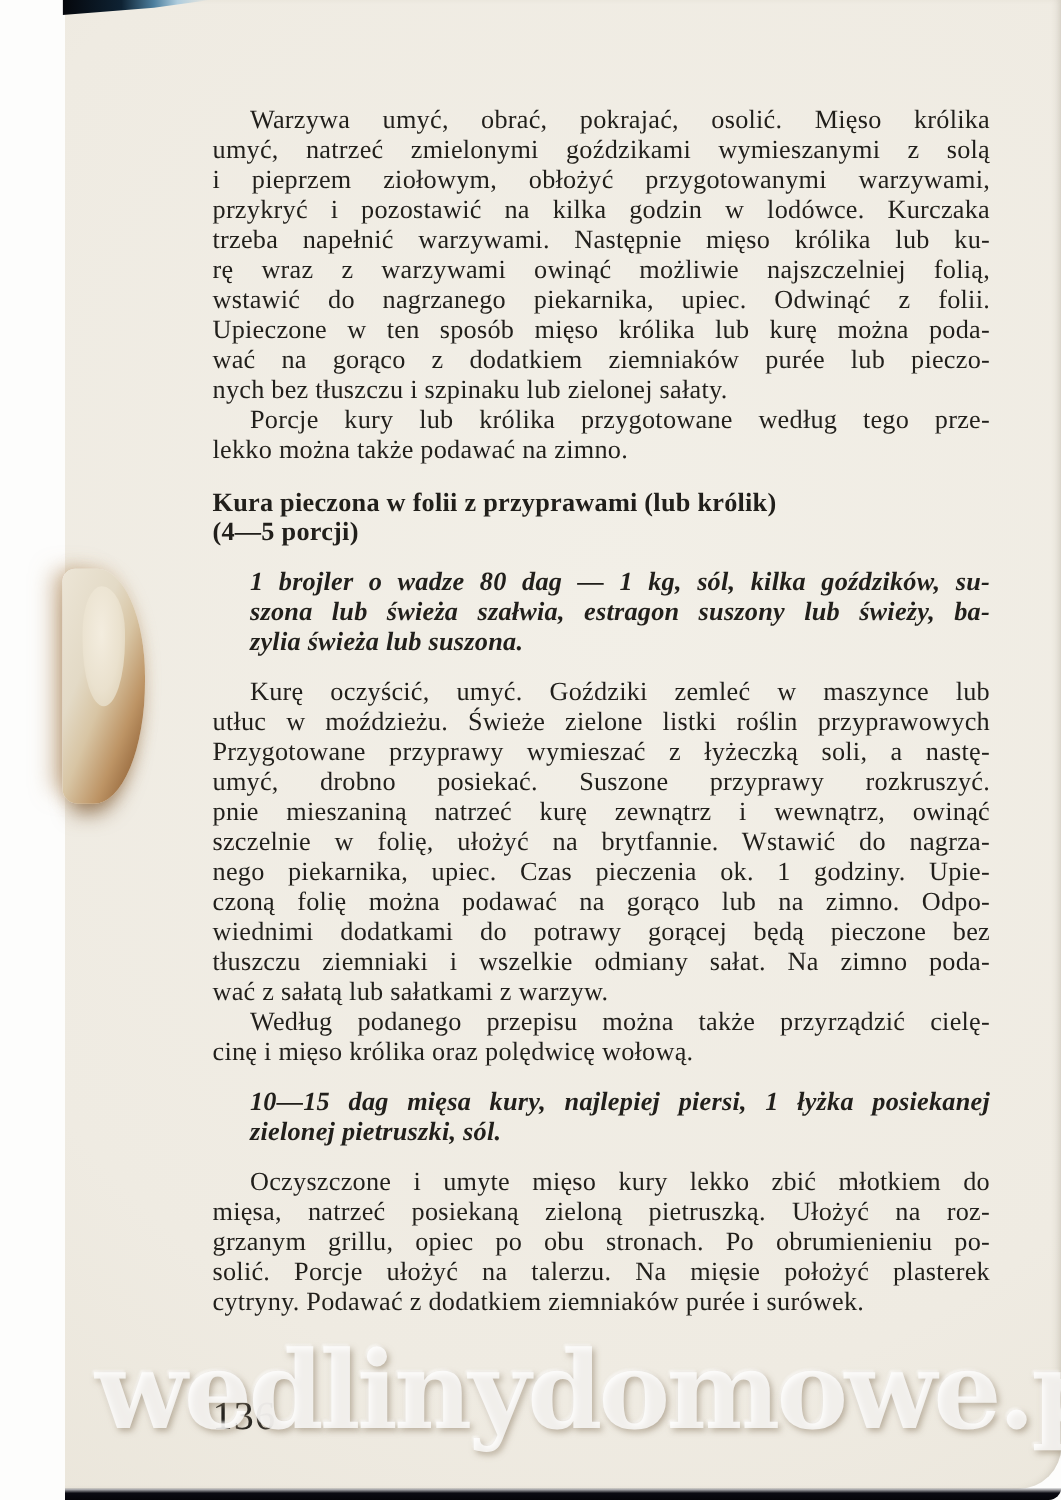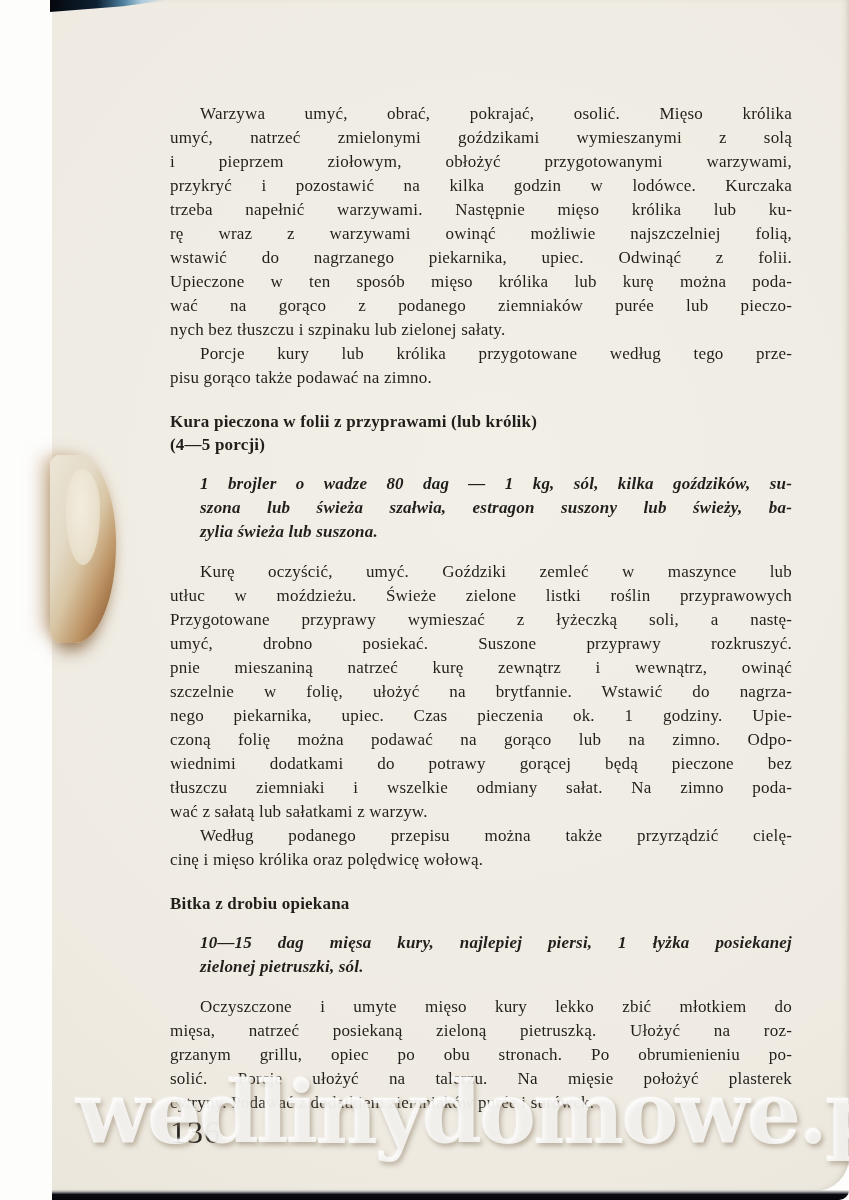--- a/index.html
+++ b/index.html
@@ -44,22 +44,22 @@
       0 0 10px 2px rgba(200,170,130,0.35);
   }
   .nail {
     position:absolute; left:16px; top:14px; width:34px; height:96px;
     background:radial-gradient(ellipse at 45% 40%, #f5efe2 0%, #ece4d2 55%, #dccfb4 100%);
     border-radius:45% 55% 50% 50% / 38% 38% 55% 55%;
     opacity:0.9;
   }
   
   .text-column {
-    position:absolute; left:118px; top:102px; width:622px;
-    font-size:17px; line-height:24px; color:#211f1b;
+    position:absolute; left:118px; top:83px; width:622px;
+    font-size:21px; line-height:24px; color:#211f1b;
     letter-spacing:0.2px;
   }
   .block { margin:0; }
   .line { text-align:justify; text-align-last:justify; }
   .line.last { text-align-last:left; }
   .block-paragraph .line:first-child { text-indent:30px; }
   .block-heading { font-weight:bold; margin-top:20px; line-height:23px; }
   .block-heading .line { text-align:right; text-align-last:left; }
   .block-ingredients {
     font-style:italic; margin:16px 0 16px 30px; line-height:24px;font-weight:bold;
@@ -87,26 +87,26 @@
     <main class="text-column" id="text-column">
         <div class="block block-paragraph">
           <div class="line">Warzywa umyć, obrać, pokrajać, osolić. Mięso królika</div>
           <div class="line">umyć, natrzeć zmielonymi goździkami wymieszanymi z solą</div>
           <div class="line">i pieprzem ziołowym, obłożyć przygotowanymi warzywami,</div>
           <div class="line">przykryć i pozostawić na kilka godzin w lodówce. Kurczaka</div>
           <div class="line">trzeba napełnić warzywami. Następnie mięso królika lub ku-</div>
           <div class="line">rę wraz z warzywami owinąć możliwie najszczelniej folią,</div>
           <div class="line">wstawić do nagrzanego piekarnika, upiec. Odwinąć z folii.</div>
           <div class="line">Upieczone w ten sposób mięso królika lub kurę można poda-</div>
-          <div class="line">wać na gorąco z podanego ziemniaków purée lub pieczo-</div>
+          <div class="line">wać na gorąco z dodatkiem ziemniaków purée lub pieczo-</div>
           <div class="line last">nych bez tłuszczu i szpinaku lub zielonej sałaty.</div>
         </div>
         <div class="block block-paragraph">
           <div class="line">Porcje kury lub królika przygotowane według tego prze-</div>
-          <div class="line last">pisu gorąco także podawać na zimno.</div>
+          <div class="line last">lekko można także podawać na zimno.</div>
         </div>
         <div class="block block-heading">
           <div class="line">Kura pieczona w folii z przyprawami (lub królik)</div>
           <div class="line last">(4—5 porcji)</div>
         </div>
         <div class="block block-ingredients">
           <div class="line">1 brojler o wadze 80 dag — 1 kg, sól, kilka goździków, su-</div>
           <div class="line">szona lub świeża szałwia, estragon suszony lub świeży, ba-</div>
           <div class="line last">zylia świeża lub suszona.</div>
         </div>
@@ -119,23 +119,20 @@
           <div class="line">szczelnie w folię, ułożyć na brytfannie. Wstawić do nagrza-</div>
           <div class="line">nego piekarnika, upiec. Czas pieczenia ok. 1 godziny. Upie-</div>
           <div class="line">czoną folię można podawać na gorąco lub na zimno. Odpo-</div>
           <div class="line">wiednimi dodatkami do potrawy gorącej będą pieczone bez</div>
           <div class="line">tłuszczu ziemniaki i wszelkie odmiany sałat. Na zimno poda-</div>
           <div class="line last">wać z sałatą lub sałatkami z warzyw.</div>
         </div>
         <div class="block block-paragraph">
           <div class="line">Według podanego przepisu można także przyrządzić cielę-</div>
           <div class="line last">cinę i mięso królika oraz polędwicę wołową.</div>
-        </div>
-        <div class="block block-heading">
-          <div class="line last">Bitka z drobiu opiekana</div>
         </div>
         <div class="block block-ingredients">
           <div class="line">10—15 dag mięsa kury, najlepiej piersi, 1 łyżka posiekanej</div>
           <div class="line last">zielonej pietruszki, sól.</div>
         </div>
         <div class="block block-paragraph">
           <div class="line">Oczyszczone i umyte mięso kury lekko zbić młotkiem do</div>
           <div class="line">mięsa, natrzeć posiekaną zieloną pietruszką. Ułożyć na roz-</div>
           <div class="line">grzanym grillu, opiec po obu stronach. Po obrumienieniu po-</div>
           <div class="line">solić. Porcje ułożyć na talerzu. Na mięsie położyć plasterek</div>

